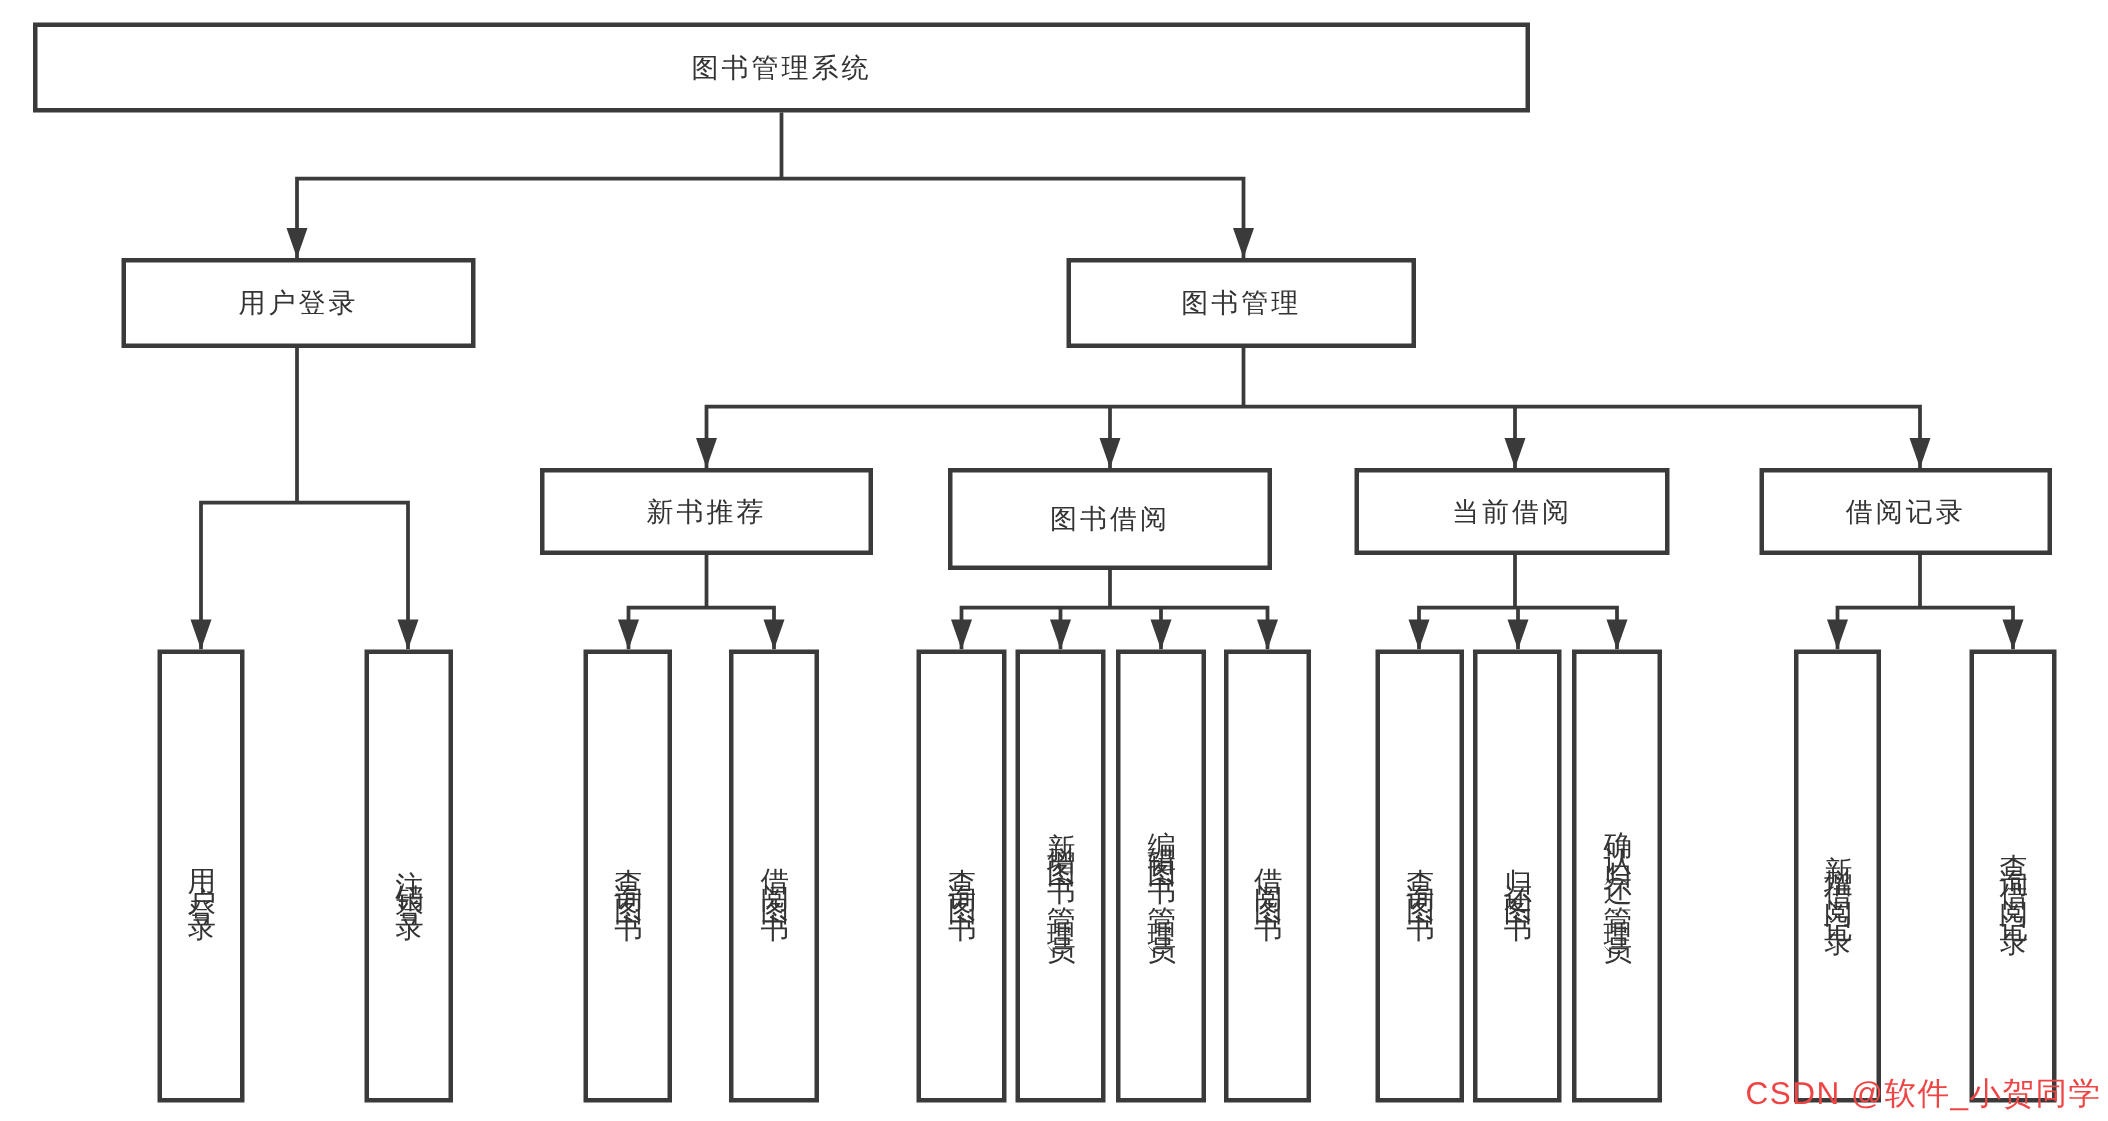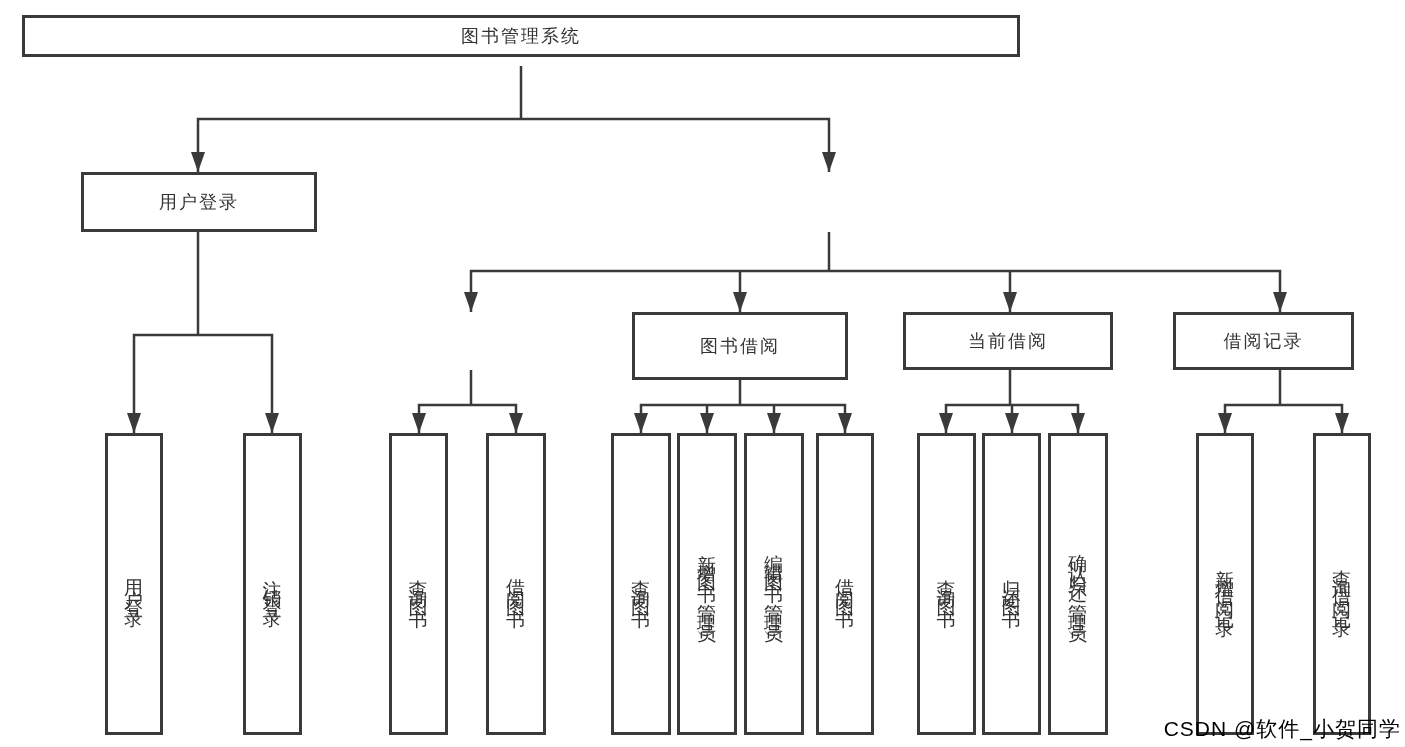--- a/index.html
+++ b/index.html
@@ -17,21 +17,21 @@
     background:#ffffff;border:3px solid #3a3a3a;
     display:flex;align-items:center;justify-content:center;
     top:433px;height:302px;
   }
   .vtext{
     writing-mode:vertical-rl;text-orientation:mixed;
     font-size:19px;letter-spacing:10px;color:#333333;line-height:1;
   }
   .watermark{
     position:absolute;right:4px;bottom:4px;z-index:3;
-    font-size:21px;color:#000000;letter-spacing:1px;white-space:nowrap;
+    font-size:21px;color:#ef4444;letter-spacing:1px;white-space:nowrap;
   }
 </style>
 </head>
 <body>
 
 <div class="canvas">
 
   <svg class="connectors" width="1405" height="747" viewBox="0 0 1405 747">
     <g fill="none" stroke="#3a3a3a" stroke-width="2.5">
 
@@ -77,27 +77,29 @@
       <polygon points="774,433 767,413 781,413"></polygon>
       <polygon points="845,433 838,413 852,413"></polygon>
       <polygon points="946,433 939,413 953,413"></polygon>
       <polygon points="1012,433 1005,413 1019,413"></polygon>
       <polygon points="1078,433 1071,413 1085,413"></polygon>
       <polygon points="1225,433 1218,413 1232,413"></polygon>
       <polygon points="1342,433 1335,413 1349,413"></polygon>
     </g>
   </svg>
 
-  <div class="node" style="left:22px;top:15px;width:998px;height:42px;">图书管理系统</div>
+  <div class="node" style="left:22px;top:15px;width:998px;height:60px;">图书管理系统</div>
 
   <div class="node" style="left:81px;top:172px;width:236px;height:60px;">用户登录</div>
+  <div class="node" style="left:711px;top:172px;width:233px;height:60px;">图书管理</div>
 
+  <div class="node" style="left:360px;top:312px;width:222px;height:58px;">新书推荐</div>
   <div class="node" style="left:632px;top:312px;width:216px;height:68px;">图书借阅</div>
   <div class="node" style="left:903px;top:312px;width:210px;height:58px;">当前借阅</div>
-  <div class="node" style="left:1173px;top:312px;width:181px;height:58px;">借阅记录</div>
+  <div class="node" style="left:1173px;top:312px;width:195px;height:58px;">借阅记录</div>
 
   <div class="leaf" style="left:105px;width:58px;">
     <span class="vtext">用户登录</span>
   </div>
   <div class="leaf" style="left:243px;width:59px;">
     <span class="vtext">注销登录</span>
   </div>
 
   <div class="leaf" style="left:389px;width:59px;">
     <span class="vtext">查询图书</span>

